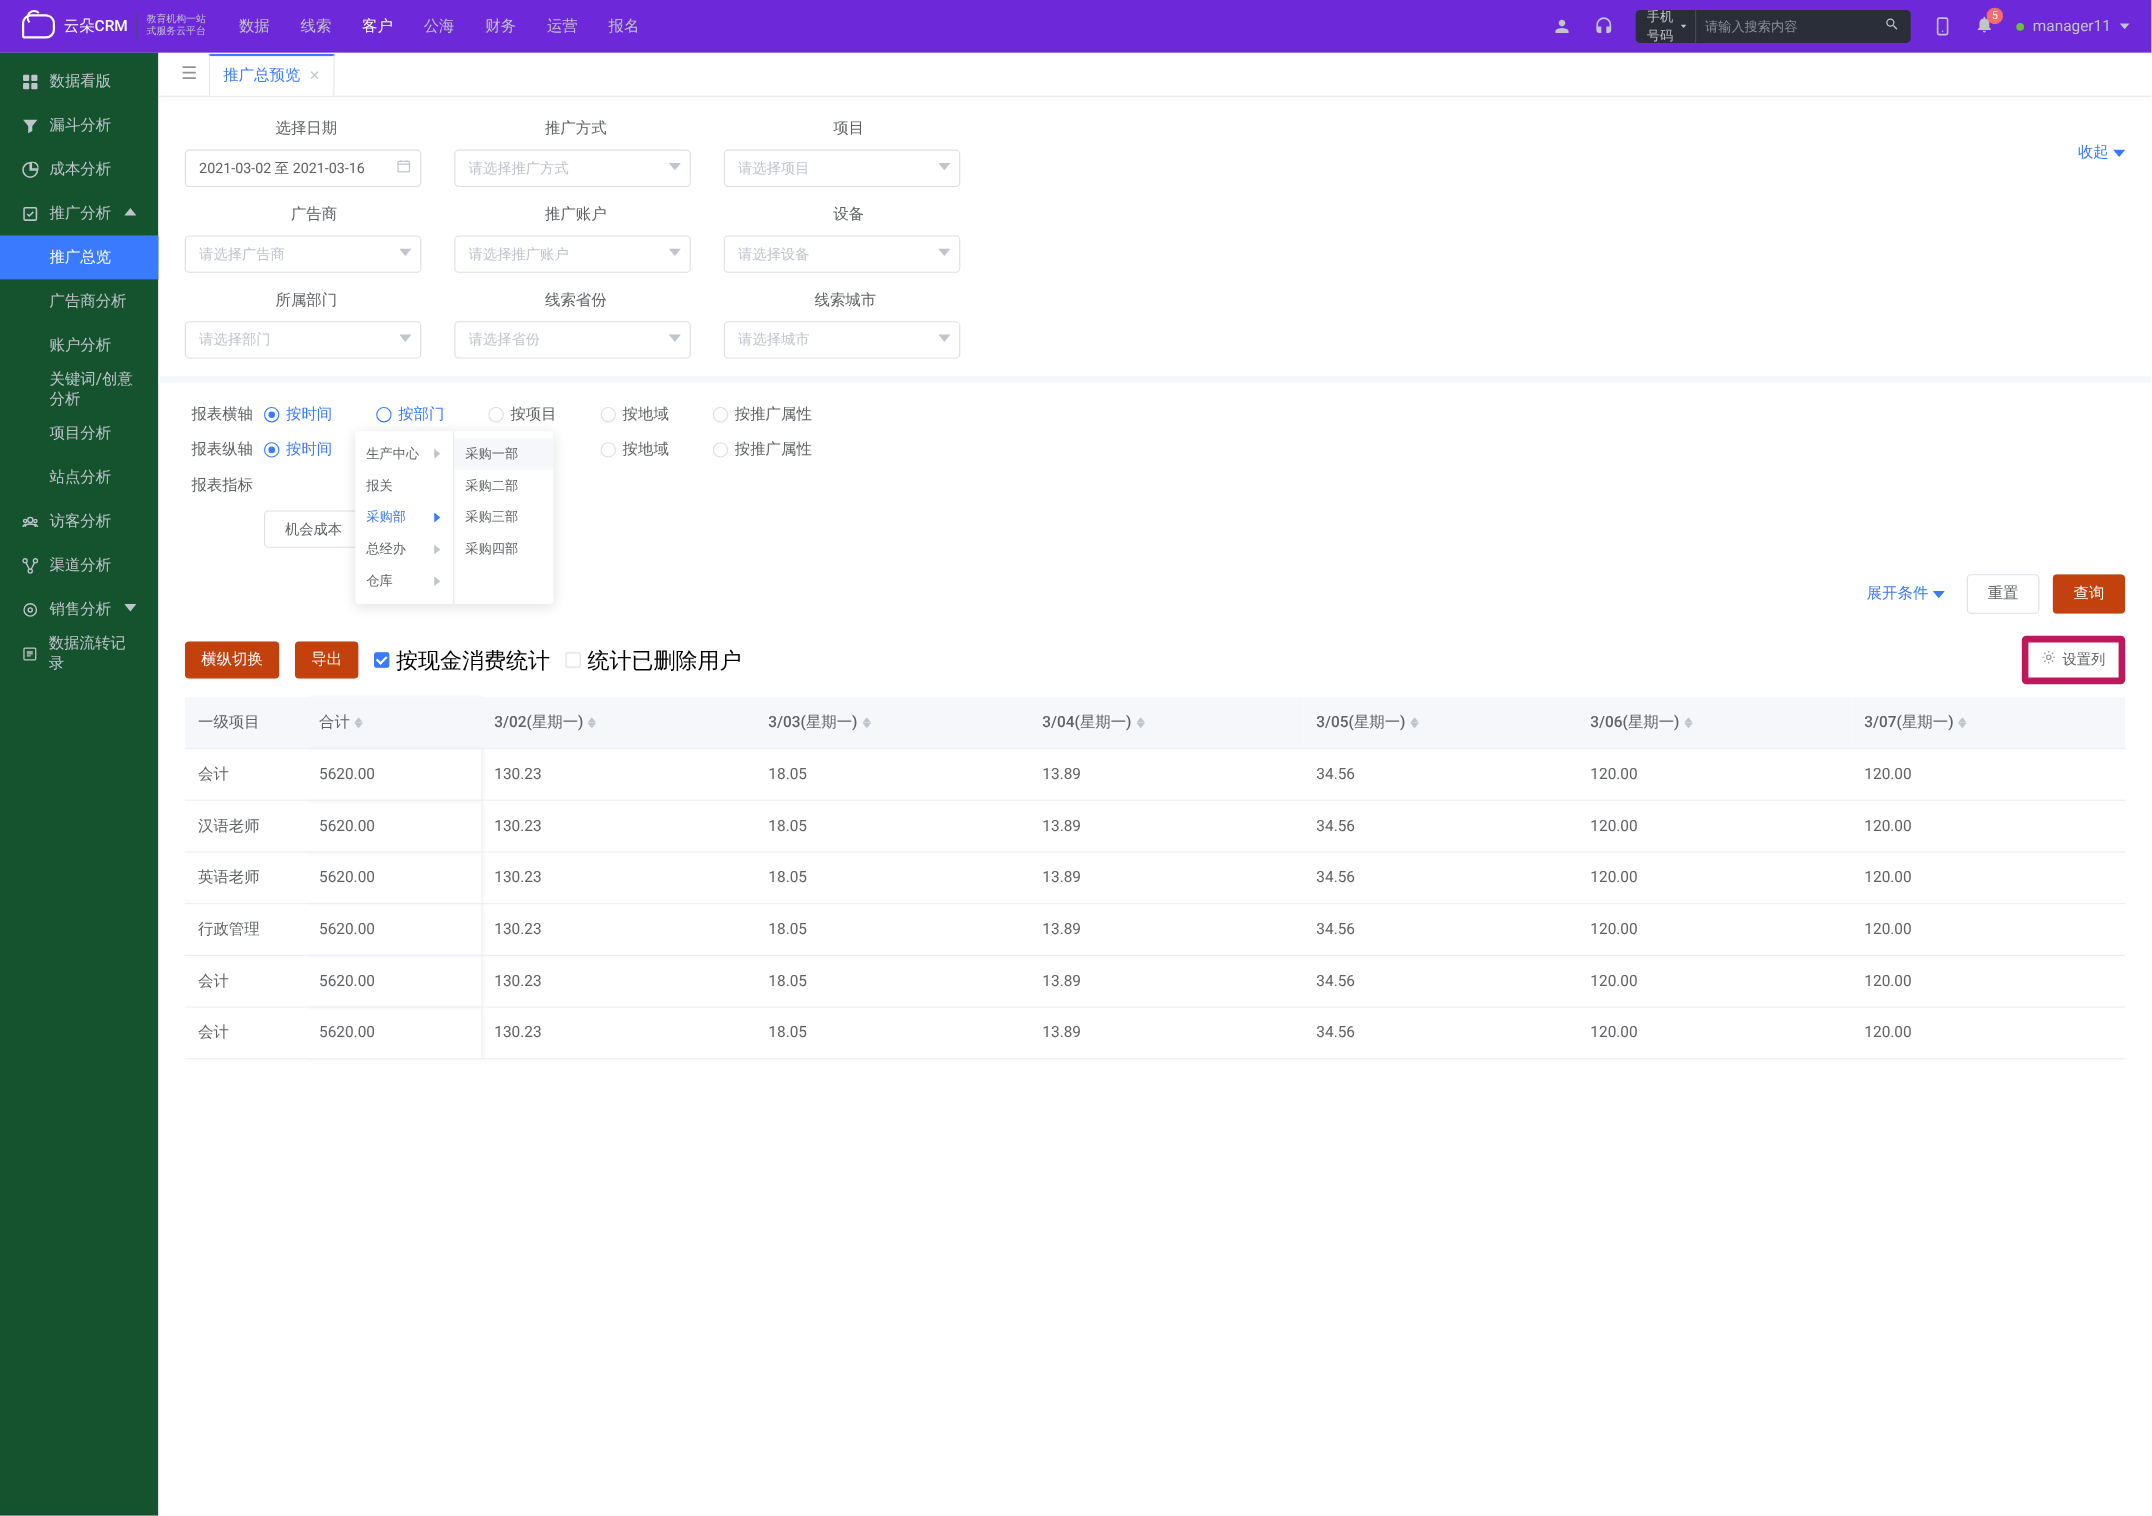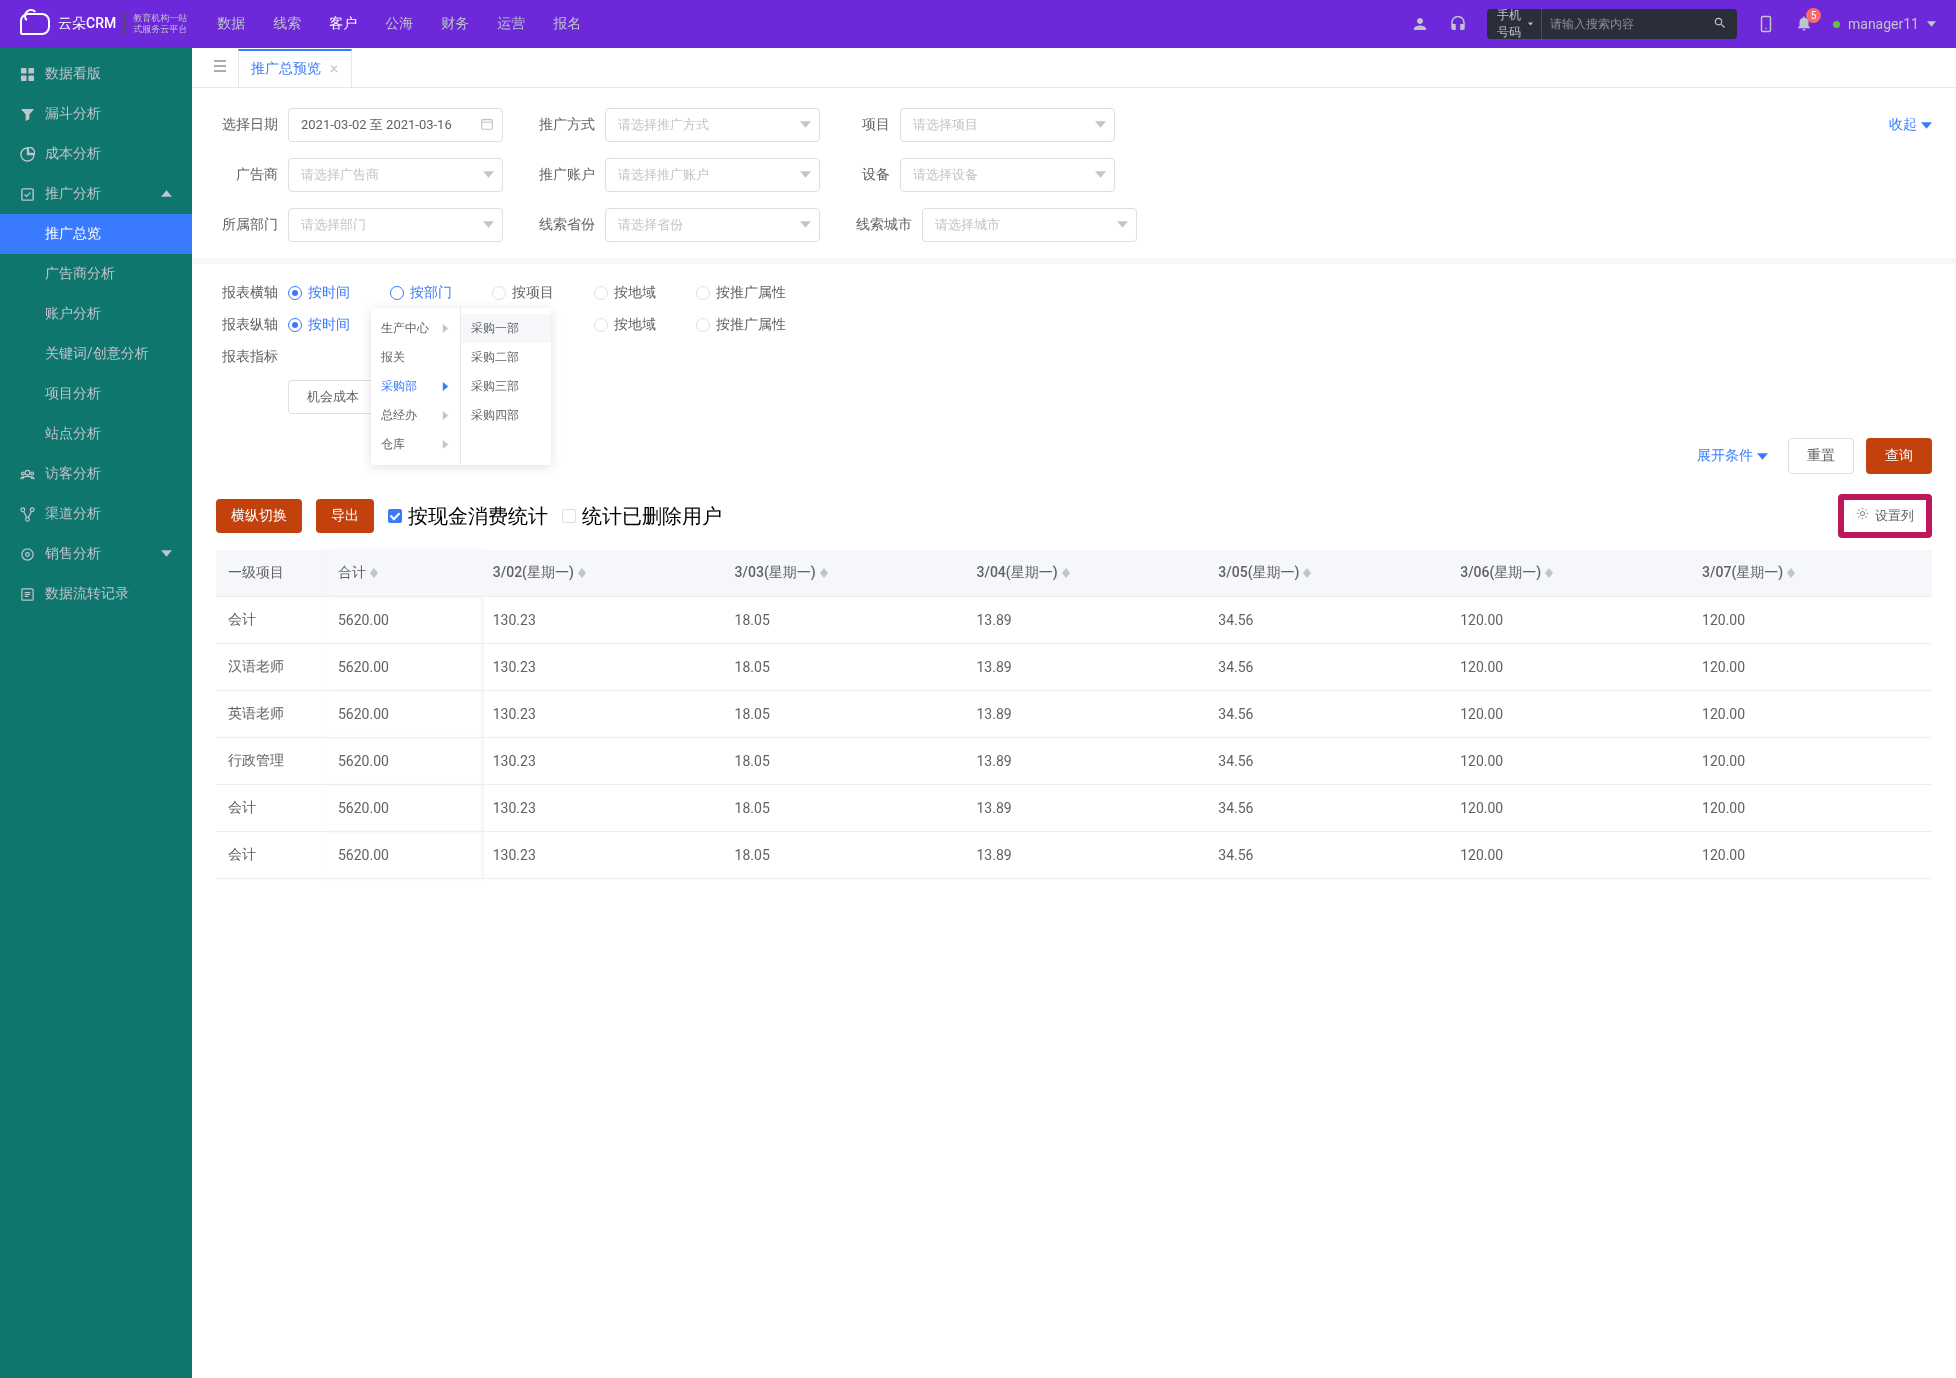--- a/index.html
+++ b/index.html
@@ -20,37 +20,37 @@
 .search-select { color: #c0c4cc; font-size: 12px; display: flex; align-items: center; padding-right: 8px; border-right: 1px solid #4a4e58; cursor: pointer; }
 .search-input { flex: 1; background: transparent; border: none; outline: none; padding: 0 8px; color: #c0c4cc; font-size: 12px; }
 .search-input::placeholder { color: #8a8e98; }
 .search-btn { cursor: pointer; }
 .search-btn svg { width: 14px; height: 14px; fill: #c0c4cc; }
 .bell-wrap { position: relative; cursor: pointer; }
 .badge { position: absolute; top: -6px; right: -8px; background: #f56c6c; color: #fff; font-size: 10px; min-width: 15px; height: 15px; border-radius: 8px; display: flex; align-items: center; justify-content: center; padding: 0 3px; }
 .user-info { display: flex; align-items: center; gap: 8px; cursor: pointer; color: #c0c4cc; }
 .user-dot { width: 7px; height: 7px; border-radius: 50%; background: #67c23a; }
 .layout { display: flex; }
-.sidebar { width: 192px; background: #0f766e; min-height: calc(100vh - 48px); padding-top: 6px; }
+.sidebar { width: 144px; background: #14532d; min-height: calc(100vh - 48px); padding-top: 6px; }
 .side-item { display: flex; align-items: center; height: 40px; padding: 0 20px; color: #c0c4cc; cursor: pointer; font-size: 14px; position: relative; }
 .side-item svg { width: 15px; height: 15px; fill: currentColor; margin-right: 10px; }
 .side-item.active { background: #3a7afe; color: #fff; }
 .side-sub { padding-left: 45px; }
 .side-item .expand { margin-left: auto; }
 .side-item .expand svg { margin-right: 0; width: 11px; height: 11px; }
 .main { flex: 1; background: #fff; }
 .tabbar { height: 40px; border-bottom: 1px solid #e4e7ed; display: flex; align-items: flex-end; padding: 0 10px; }
 .tab-collapse { padding: 0 10px; cursor: pointer; align-self: center; }
 .tab-collapse svg { width: 16px; height: 16px; fill: #909399; }
 .tab { padding: 0 12px; height: 38px; display: flex; align-items: center; gap: 8px; border-top: 2px solid transparent; color: #909399; cursor: pointer; font-size: 14px; }
 .tab.active { color: #3a7afe; border-top-color: #3a7afe; background: #fff; border-left: 1px solid #e4e7ed; border-right: 1px solid #e4e7ed; }
 .tab .close { font-size: 12px; color: #c0c4cc; cursor: pointer; }
 .content { padding: 20px 24px; }
 .filter-row { display: flex; align-items: center; margin-bottom: 16px; gap: 30px; }
-.filter-item { display: flex; align-items: center; gap: 10px; }
+.filter-item { display: flex; align-items: center; gap: 10px; flex-direction: column; }
 .filter-label { width: 62px; text-align: right; color: #606266; font-size: 14px; }
 .form-select, .form-date { border: 1px solid #dcdfe6; border-radius: 4px; height: 34px; padding: 0 28px 0 12px; font-size: 13px; color: #c0c4cc; position: relative; display: flex; align-items: center; width: 215px; cursor: pointer; background: #fff; }
 .form-date { color: #606266; width: 215px; }
 .form-select .chev, .form-date .cal { position: absolute; right: 8px; }
 .form-select .chev svg { width: 11px; height: 11px; fill: #c0c4cc; }
 .form-date .cal svg { width: 14px; height: 14px; fill: #c0c4cc; }
 .collapse-link { color: #3a7afe; cursor: pointer; display: flex; align-items: center; gap: 4px; font-size: 14px; margin-left: auto; }
 .collapse-link svg { width: 11px; height: 11px; fill: #3a7afe; }
 .divider { height: 6px; background: #f5f7fa; margin: 4px -24px 20px; }
 .radio-row { display: flex; align-items: center; margin-bottom: 14px; gap: 10px; position: relative; }

